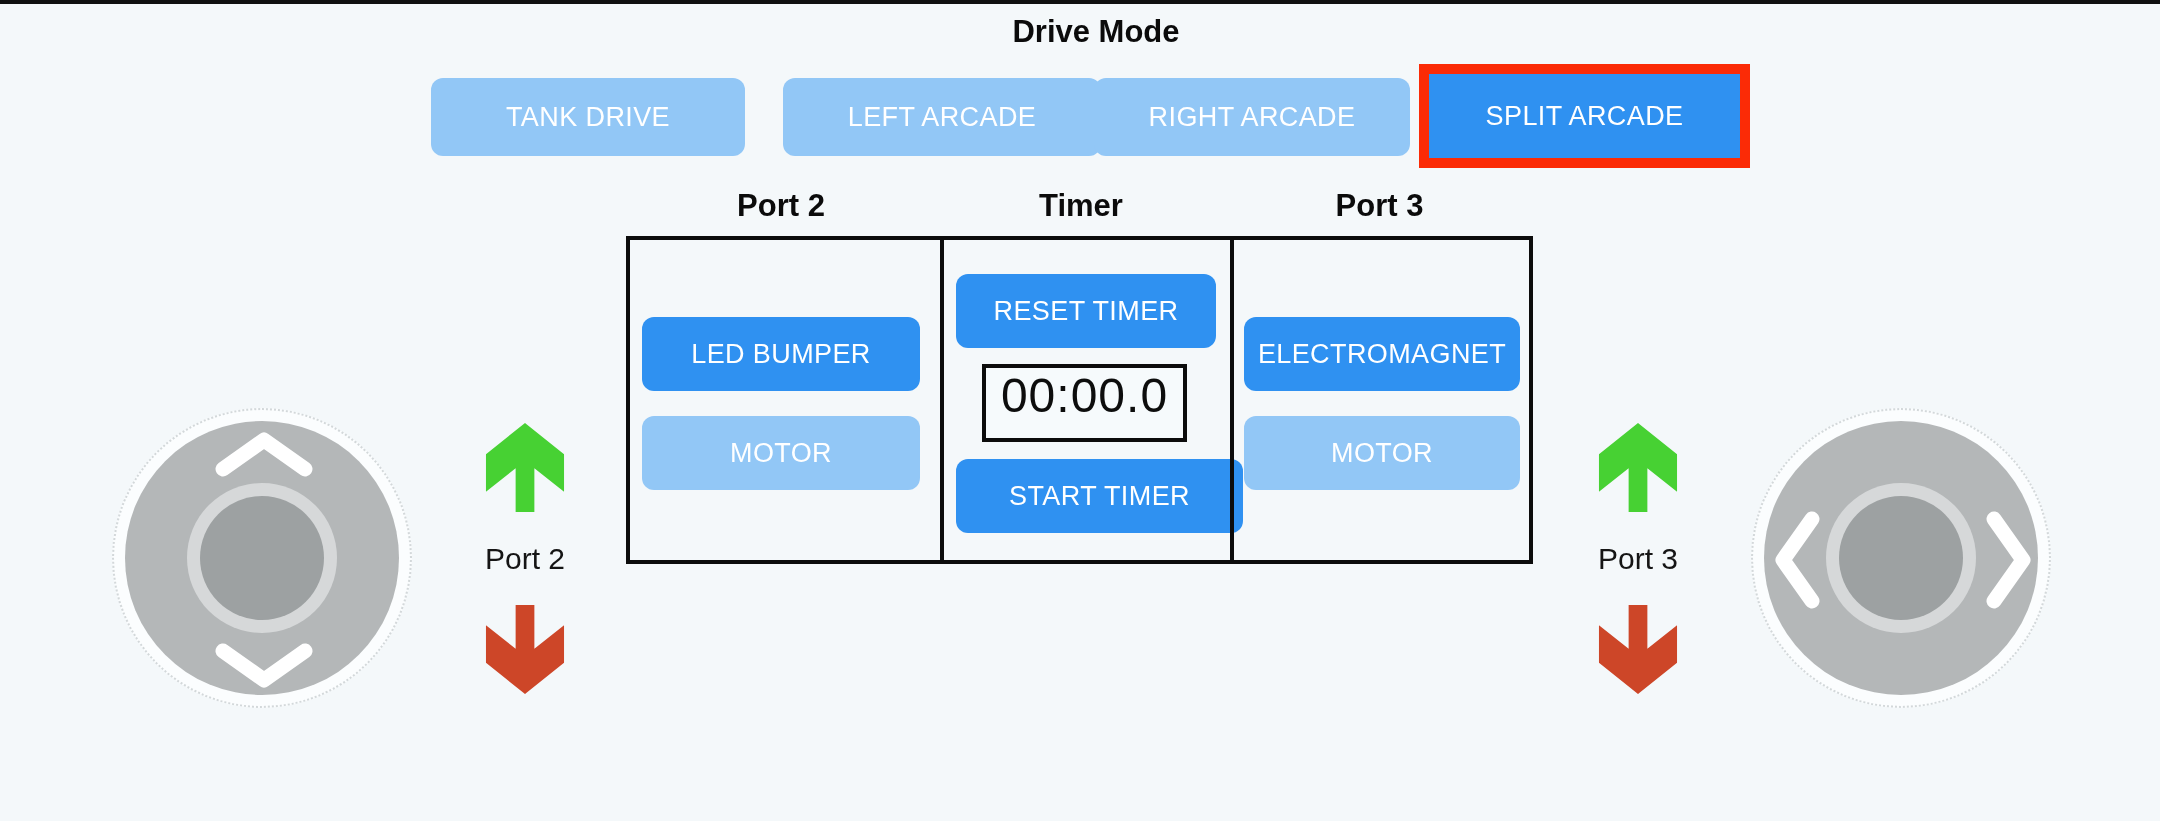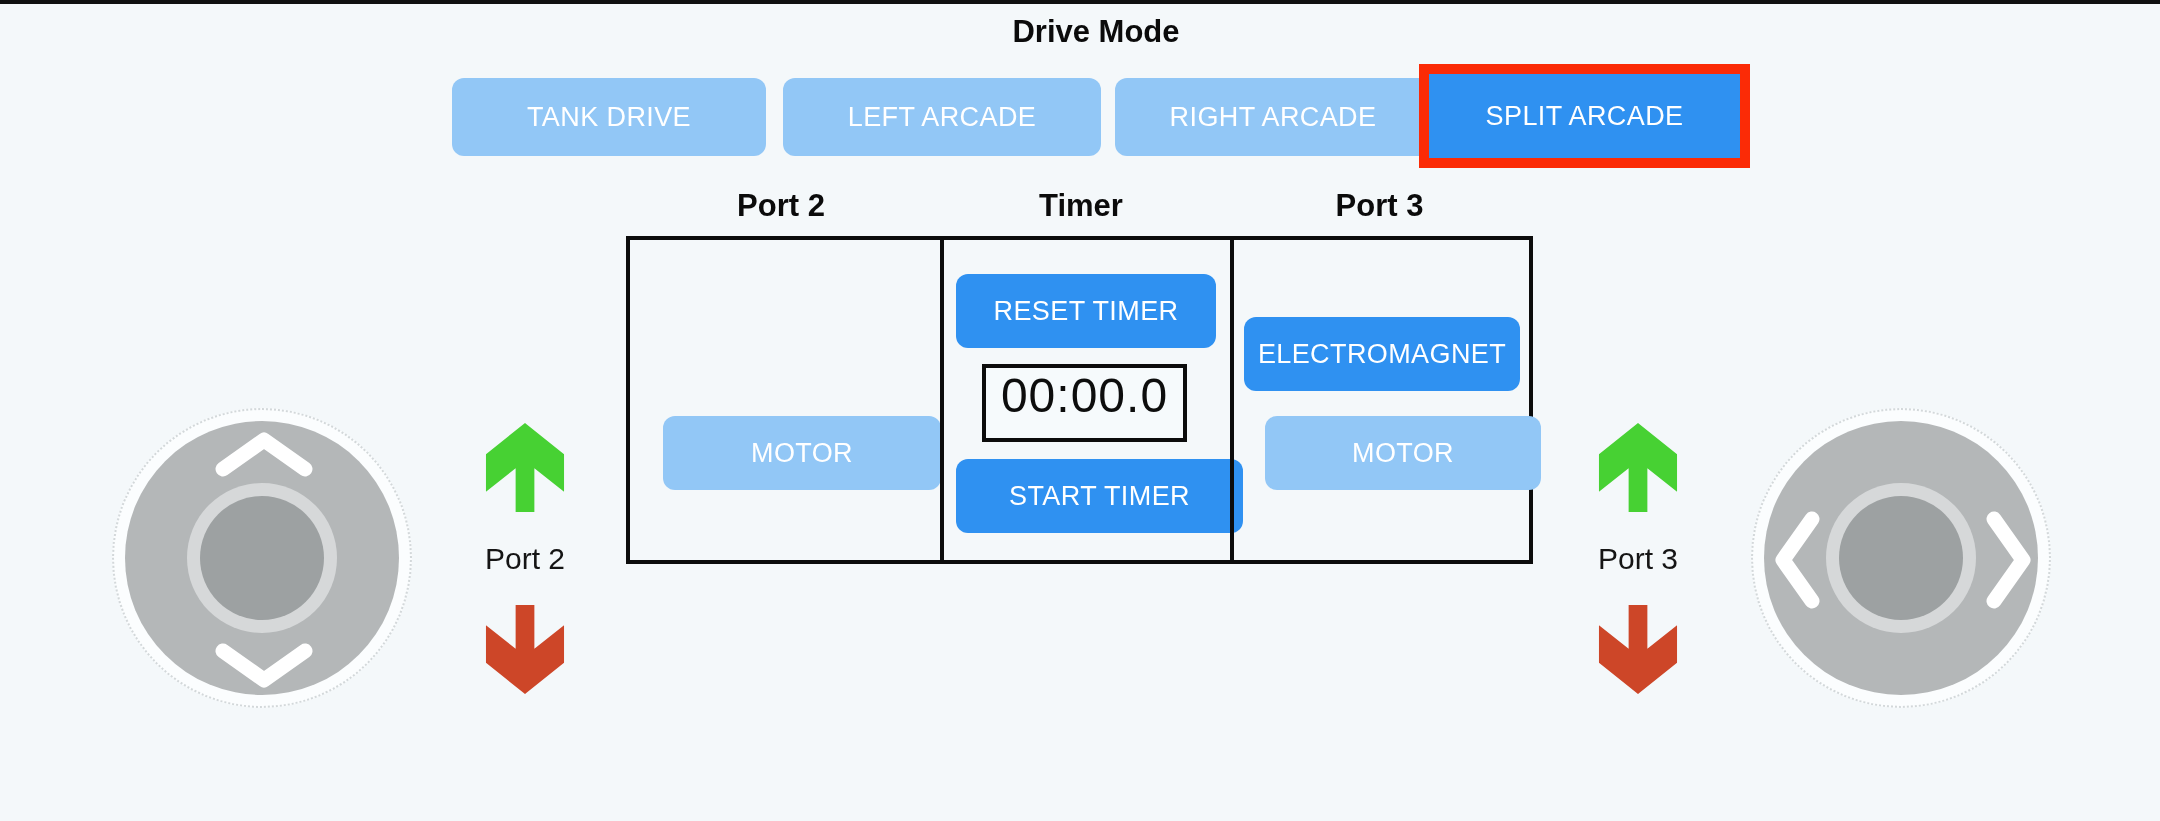--- a/index.html
+++ b/index.html
@@ -15,21 +15,21 @@
   
   .page-title{left:0;right:0;top:14px;text-align:center;font-size:31px;font-weight:700;color:#0b0b0b;padding-left:32px;}
   .col-header{top:188px;text-align:center;font-size:31px;font-weight:700;color:#0b0b0b;}
   
   .btn{
     display:flex;align-items:center;justify-content:center;
     color:#ffffff;font-size:27px;letter-spacing:.4px;
     border-radius:12px;cursor:pointer;user-select:none;
     box-sizing:border-box;text-align:center;
   }
-  .btn.inactive{background:#92c7f6;margin-left:21px;}
+  .btn.inactive{background:#92c7f6;}
   .btn.active{background:#2f91f1;}
   .drive-btn{top:78px;height:78px;}
   .selected-wrap{
     left:1419px;top:64px;width:331px;height:104px;
     border:10px solid #fb2b06;box-sizing:border-box;background:#be185d;
   }
   .selected-wrap .btn{width:100%;height:100%;border-radius:0;}
   
   .panel{
     left:626px;top:236px;width:907px;height:328px;
@@ -71,39 +71,42 @@
 </head>
 <body>
 
 <div class="abs topbar"></div>
 
 <div class="abs page-title">Drive Mode</div>
 
 <div class="abs btn inactive drive-btn" style="left:431px;width:314px;">
   <span>TANK DRIVE</span>
 </div>
-<div class="abs btn inactive drive-btn" style="left:762px;width:318px;">
+<div class="abs btn inactive drive-btn" style="left:783px;width:318px;">
   <span>LEFT ARCADE</span>
 </div>
 <div class="abs btn inactive drive-btn" style="left:1094px;width:316px;">
   <span>RIGHT ARCADE</span>
 </div>
 <div class="abs selected-wrap">
   <div class="btn active">
     <span>SPLIT ARCADE</span>
   </div>
 </div>
 
 <div class="abs col-header" style="left:626px;width:310px;">Port 2</div>
 <div class="abs col-header" style="left:936px;width:290px;">Timer</div>
 <div class="abs col-header" style="left:1226px;width:307px;">Port 3</div>
 
 <div class="abs panel">
 
   <div class="panel-cell cell-1">
+    <div class="btn active cell-btn" style="left:12px;top:77px;width:278px;">
+      <span>LED BUMPER</span>
+    </div>
     <div class="btn inactive cell-btn" style="left:12px;top:176px;width:278px;">
       <span>MOTOR</span>
     </div>
   </div>
 
   <div class="panel-cell cell-2">
     <div class="btn active cell-btn" style="left:12px;top:34px;width:260px;">
       <span>RESET TIMER</span>
     </div>
     <div class="timer-display">

